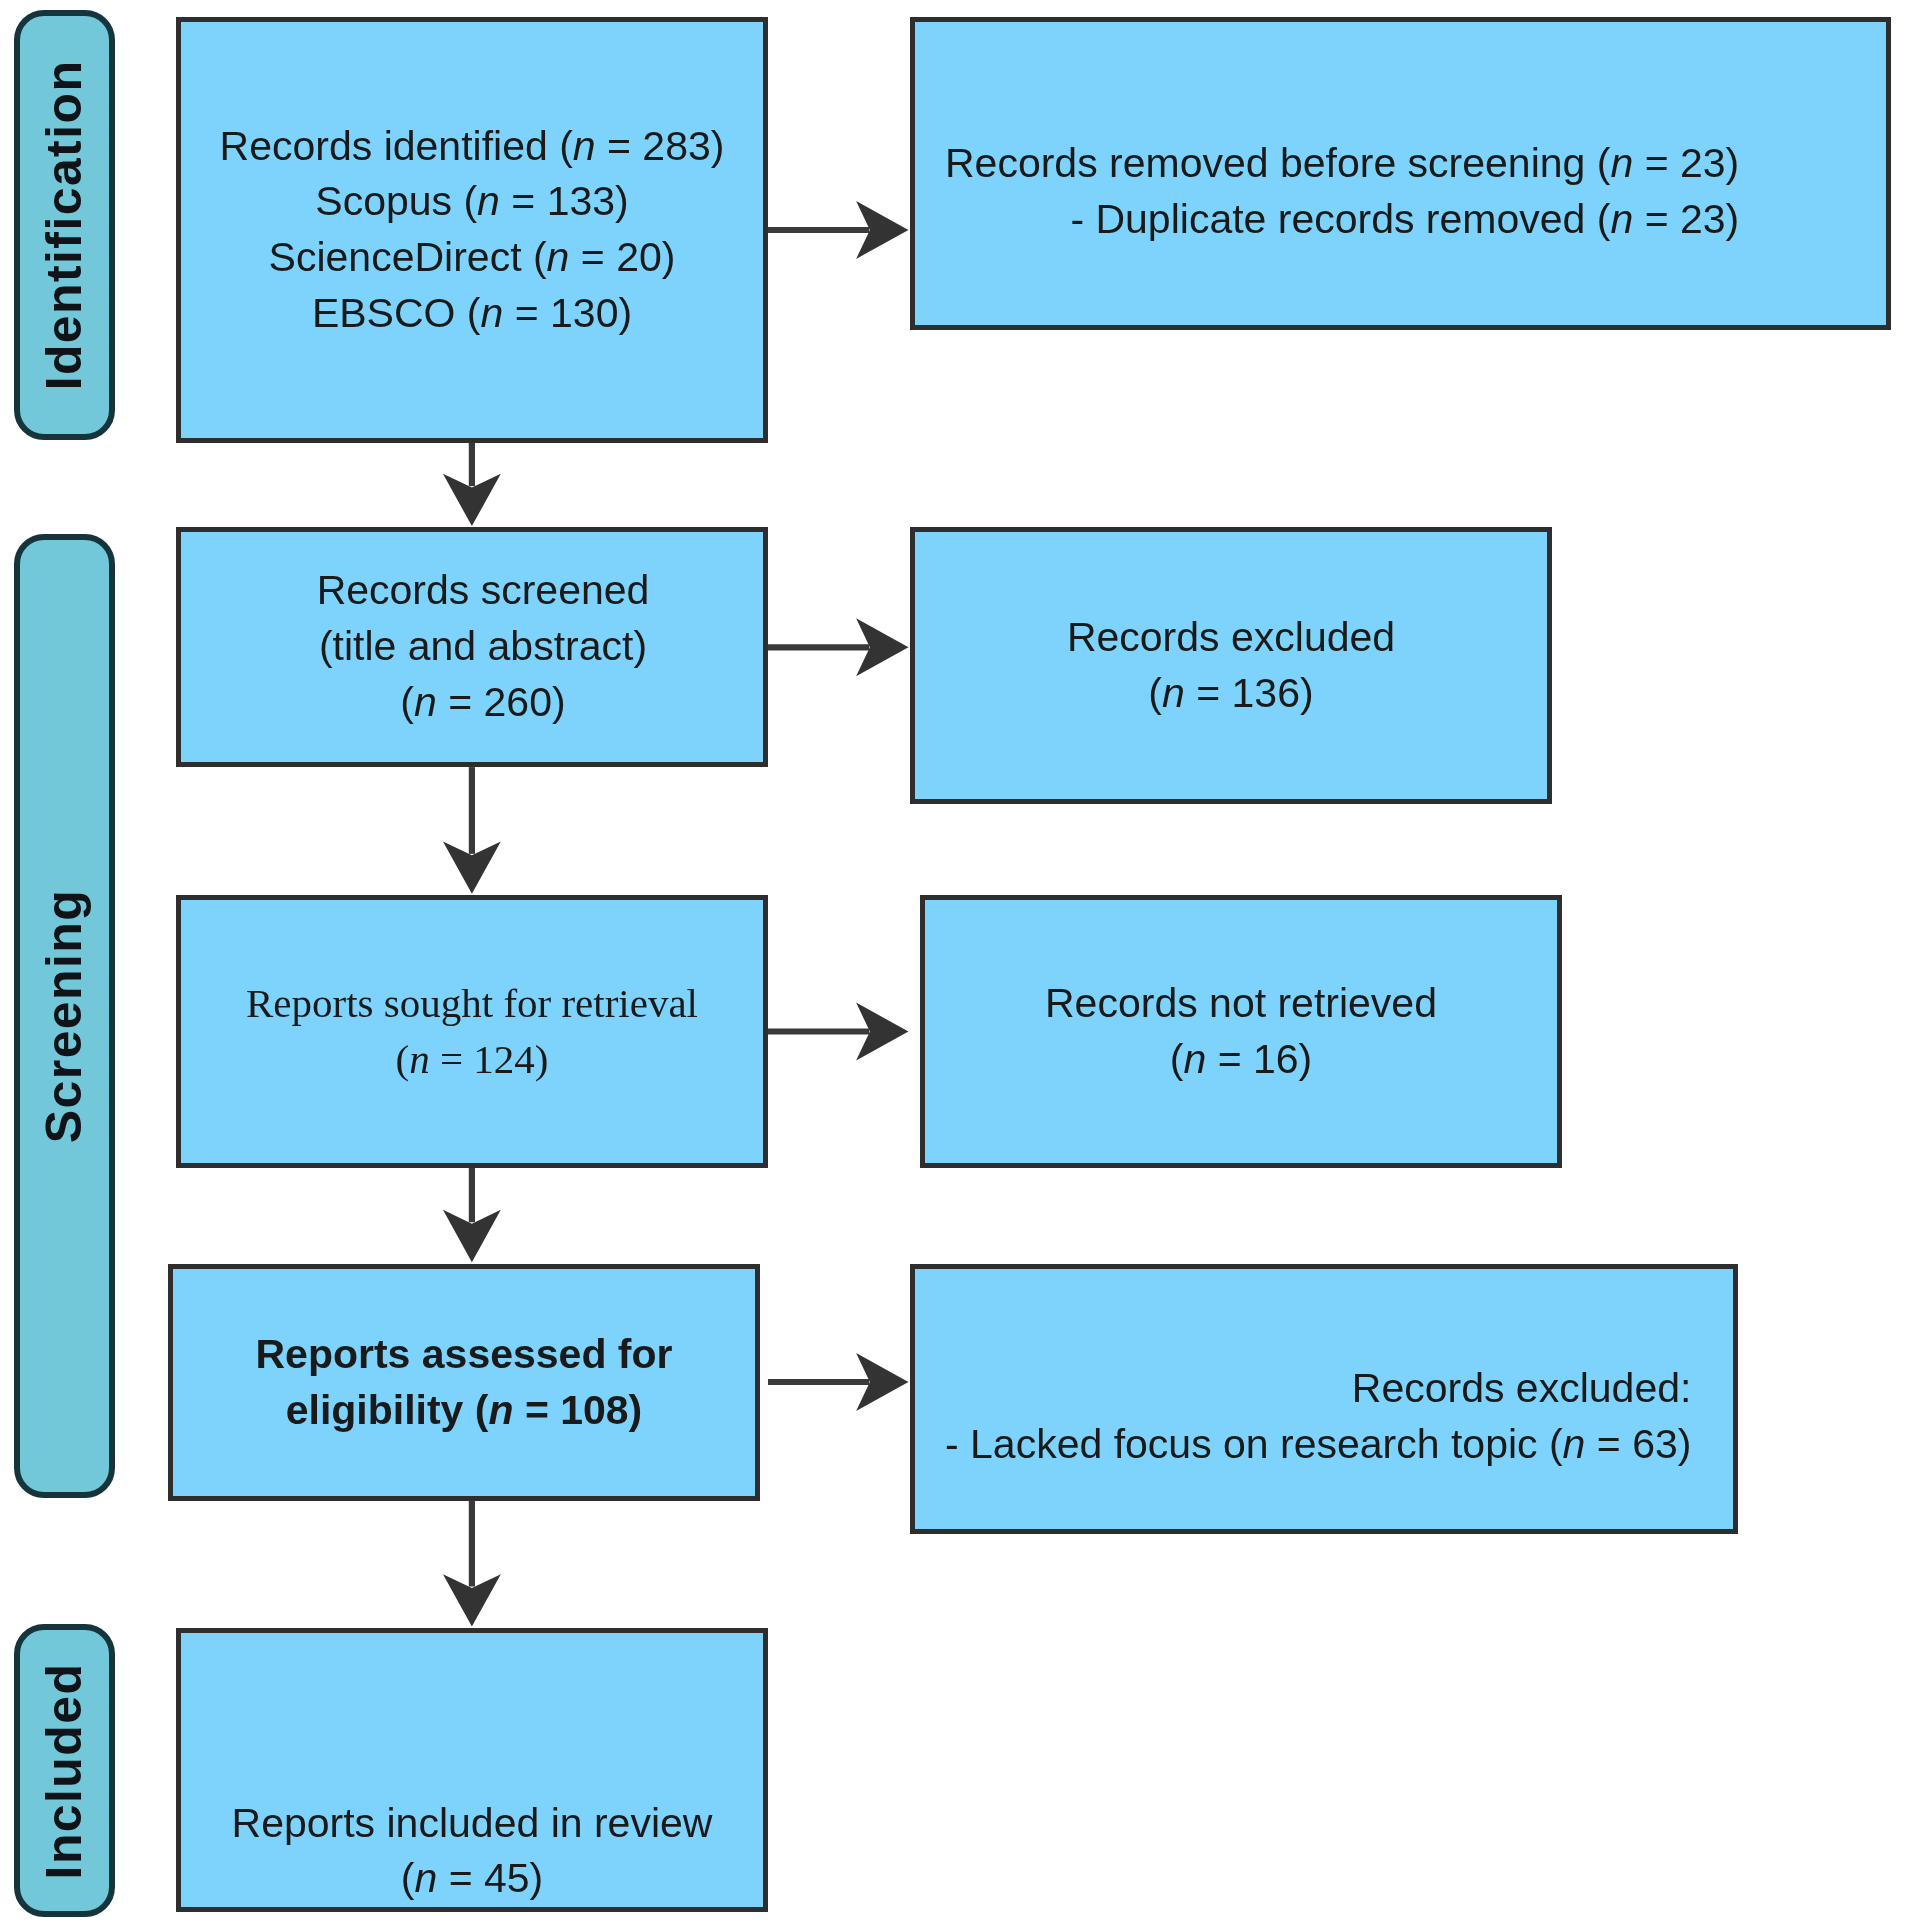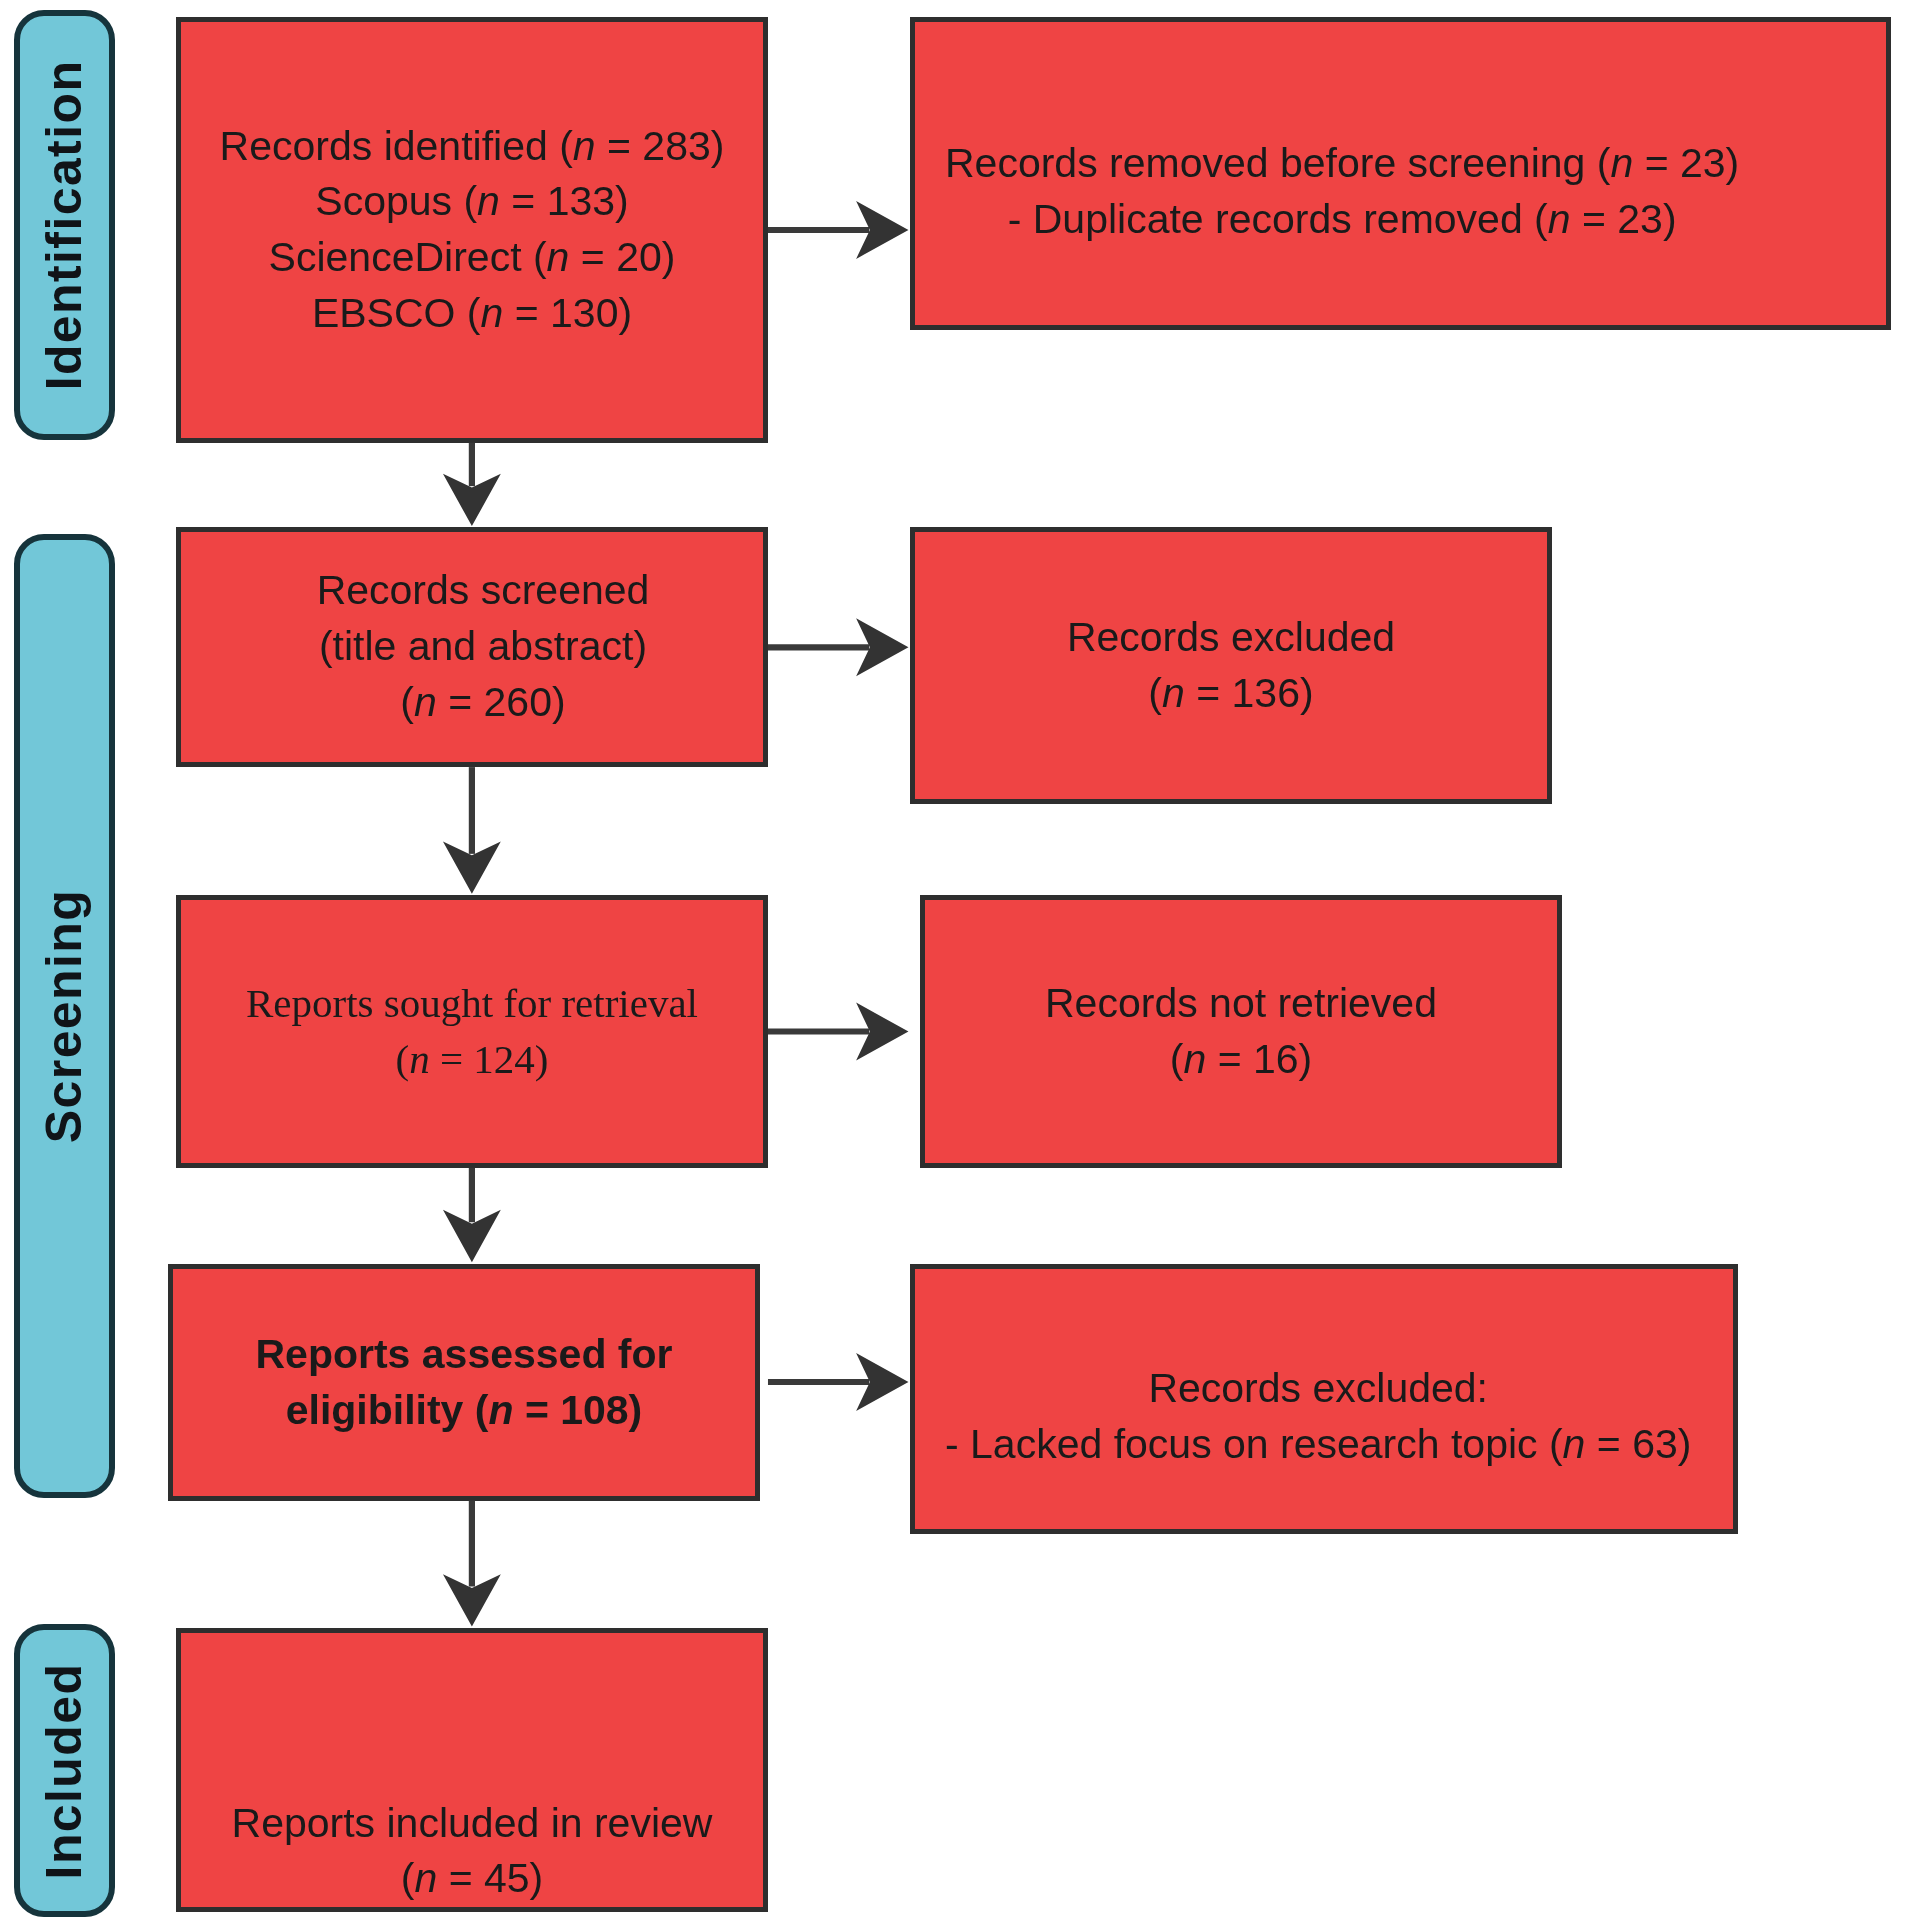--- a/index.html
+++ b/index.html
@@ -32,31 +32,31 @@
     font-weight: bold;
     font-size: 50px;
     letter-spacing: 1.4px;
     color: #101418;
   }
 
   
   .box {
     position: absolute;
     box-sizing: border-box;
-    background: #ef4444;
+    background: #7dd3fc;
     border: 5.5px solid var(--box_border, #2e2e2e);
     display: flex;
     align-items: center;
     justify-content: center;
     font-size: 41px;
     line-height: 1.36;
   }
   .box .txt { text-align: center; padding: 0 13.8px; }
   .box.align-left { justify-content: flex-start; }
-  .box.align-left .txt { text-align: center; padding-left: 30px; padding-right: 16.5px; margin-top: 36px; }
+  .box.align-left .txt { text-align: right; padding-left: 30px; padding-right: 16.5px; margin-top: 36px; }
   .box i { font-style: italic; }
 
   
   #stage-identification { top: 10.3px;   height: 430px; }
   #stage-screening      { top: 534px;  height: 964px; }
   #stage-included       { top: 1624px; height: 293px; }
 
   #box-records-identified { left: 176px;  top: 17px;   width: 592px;  height: 426px; }
   #box-records-removed    { left: 910px; top: 17px;   width: 981px; height: 313px; }
   #box-records-screened   { left: 176px;  top: 527px;  width: 592px;  height: 240px; padding-left: 22px; }

